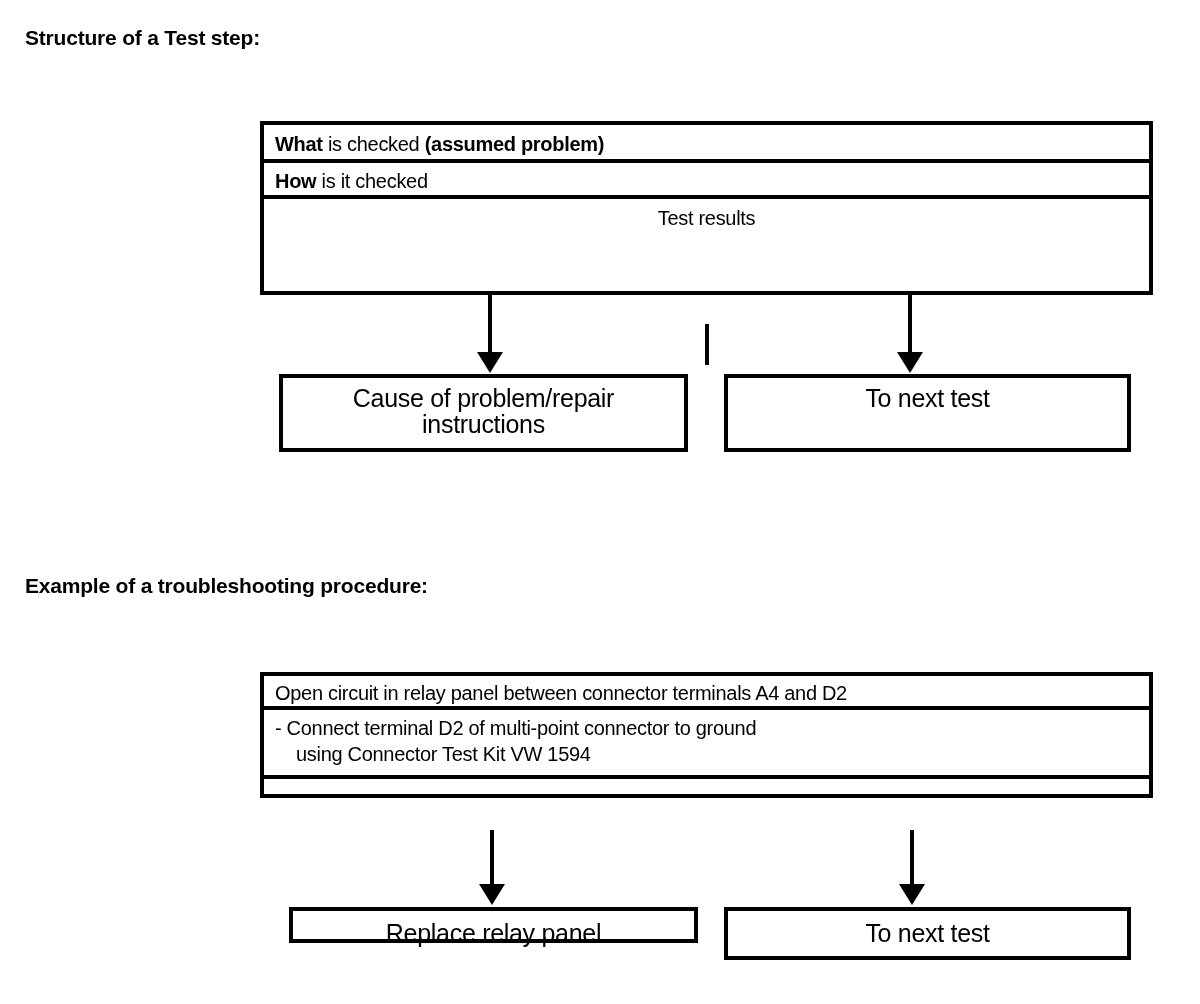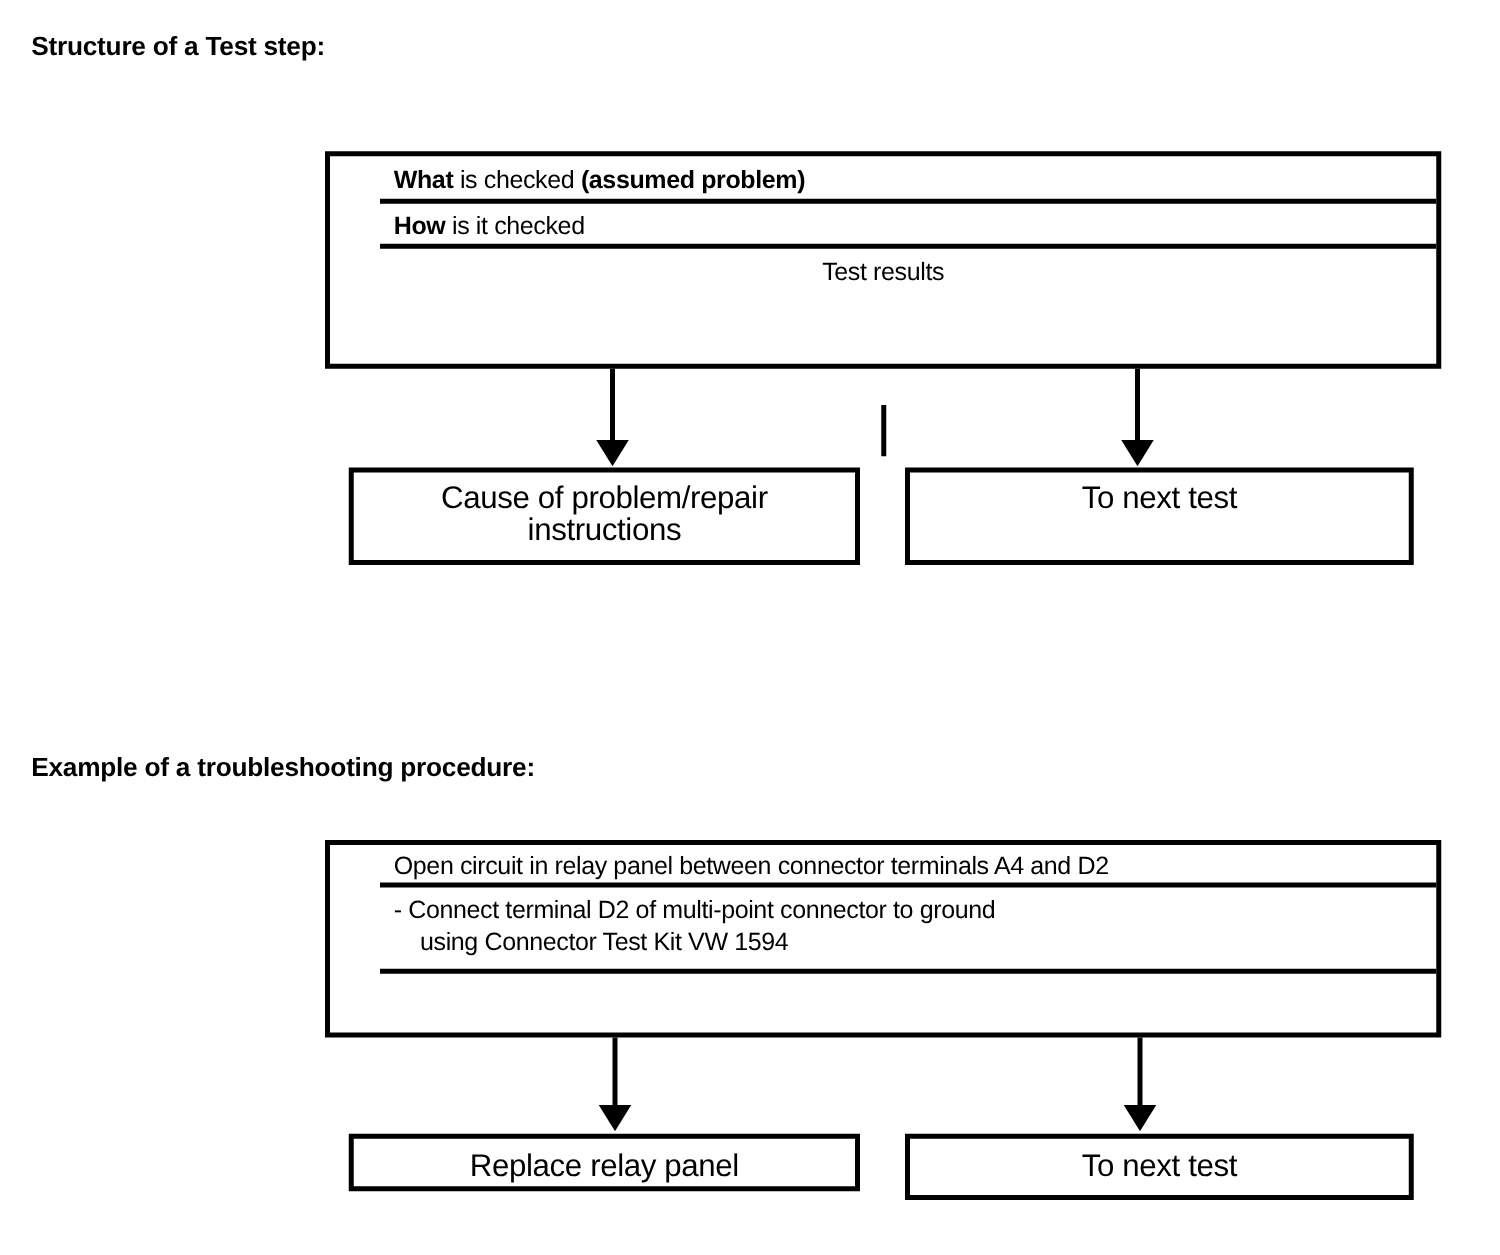--- a/index.html
+++ b/index.html
@@ -14,33 +14,33 @@
     overflow:hidden;
     padding-left:48px;
   }
   .heading {
     position:absolute; left:25px;
     font-size:21px; font-weight:bold;
     letter-spacing:-0.2px;
     white-space:nowrap;
   }
   .h-structure { top:26px; }
-  .h-example  { top:574px;margin-top:29px; }
+  .h-example  { top:574px; }
 
   .bigbox {
     position:absolute; left:260px; width:893px;
     border:4px solid var(--ink);
     background:var(--paper);
   }
   .d1 { top:121px; height:174px; }
-  .d2 { top:672px; height:158px; }
+  .d2 { top:672px; height:126px; }
 
   .row { position:relative; font-size:20px; letter-spacing:-0.3px; }
   .rule { border-bottom:4px solid var(--ink); }
-  .padL { padding-left:11px;margin-left:40px; }
+  .padL { padding-left:11px; }
 
   .d1 .row-what   { height:38px; line-height:38px; }
   .d1 .row-how    { height:36px; line-height:36px; }
   .d1 .row-results{ height:84px; }
   .results-label  { text-align:center; font-weight:normal; padding-top:8px; }
   .stub {
     position:absolute; left:calc(50% - 2px); top:125px;
     width:4px; height:41px; background:var(--ink);
   }
 
@@ -67,21 +67,21 @@
 
   .outbox {
     position:absolute;
     border:4px solid var(--ink);
     font-size:25px; letter-spacing:-0.3px;
     text-align:center; background:var(--paper);
   }
   .ob1L { left:279px; top:374px; width:409px; height:78px; padding-top:7px; line-height:26px; }
   .ob1L .wrap { display:inline-block; max-width:300px; }
   .ob1R { left:724px; top:374px; width:407px; height:78px; padding-top:7px; line-height:26px; }
-  .ob2L { left:279px; top:907px; width:409px; height:46px; line-height:44px; }
+  .ob2L { left:289px; top:907px; width:409px; height:36px; line-height:44px; }
   .ob2R { left:724px; top:907px; width:407px; height:53px; line-height:44px; }
 
   .b { font-weight:bold; }
 </style>
 </head>
 <body>
 
 <div class="page">
 
   <div class="heading h-structure">Structure of a Test step:</div>

